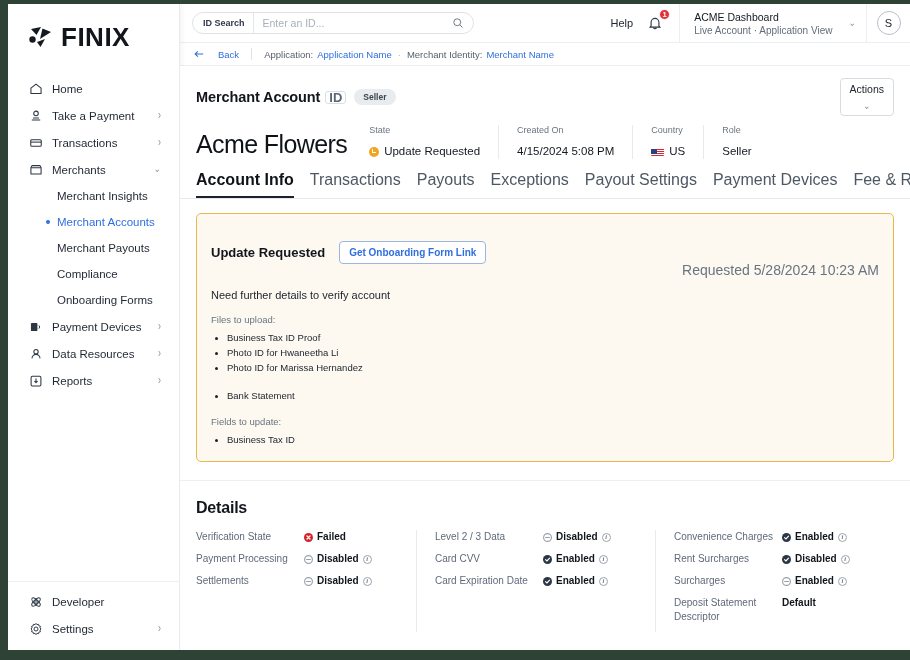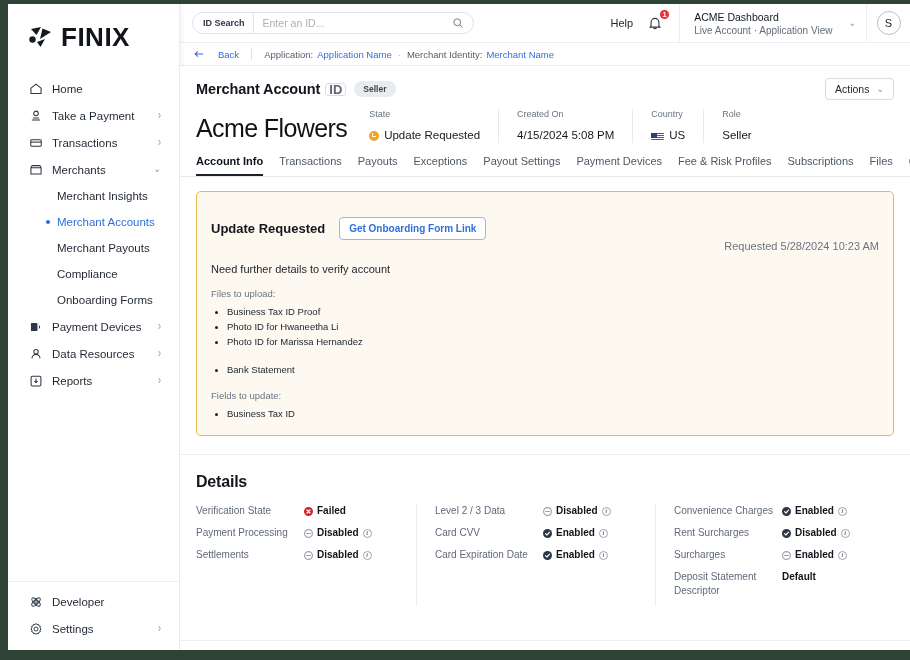--- a/index.html
+++ b/index.html
@@ -236,20 +236,21 @@
   .actions-btn {
     margin-left: auto;
     border: 1px solid #d7dce2;
     border-radius: 4px;
     background: #fff;
     font-size: 10.5px; color: #20262f;
     padding: 4px 9px;
     display: flex; align-items: center; gap: 7px;
     cursor: pointer;
     font-family: inherit;
+    flex-direction: column;
   }
 
   .ph-row2 {
     display: flex; align-items: flex-end;
     margin-top: 9px;
     padding-bottom: 4px;
   }
   .big-name {
     font-size: 25px; font-weight: 400; color: #0f1318;
     letter-spacing: -.6px;
@@ -291,21 +292,21 @@
   }
 
   
   .tabs {
     display: flex; align-items: flex-end;
     gap: 16px;
     padding: 8px 16px 0 16px;
     border-bottom: 1px solid #e6eaee;
   }
   .tab {
-    font-size: 11px; color: #4e5863;
+    font-size: 16px; color: #4e5863;
     padding: 0 0 7px 0;
     cursor: pointer;
     border-bottom: 2px solid transparent;
     white-space: nowrap;
   }
   .tab.active { color: #0f1318; font-weight: 700; border-bottom-color: #1b222c; }
 
   
   .callout-wrap { padding: 14px 16px 0 16px; }
   .callout {
@@ -322,21 +323,21 @@
     background: #fff;
     border-radius: 4px;
     color: #2f6fdd;
     font-size: 10px; font-weight: 700;
     padding: 5px 9px;
     cursor: pointer;
     font-family: inherit;
   }
   .co-requested {
     margin-left: auto;
-    font-size: 11px; color: #6a7480; margin-top: 36px;
+    font-size: 14px; color: #6a7480; margin-top: 36px;
   }
   .co-sub {
     margin-top: 11px;
     font-size: 11px; color: #1b222c;
   }
   .co-group { margin-top: 13px; }
   .co-group-label { font-size: 9.5px; color: #6a7480; }
   .co-list { margin: 5px 0 0 0; padding-left: 16px; }
   .co-list li {
     font-size: 9.5px; color: #1b222c;

